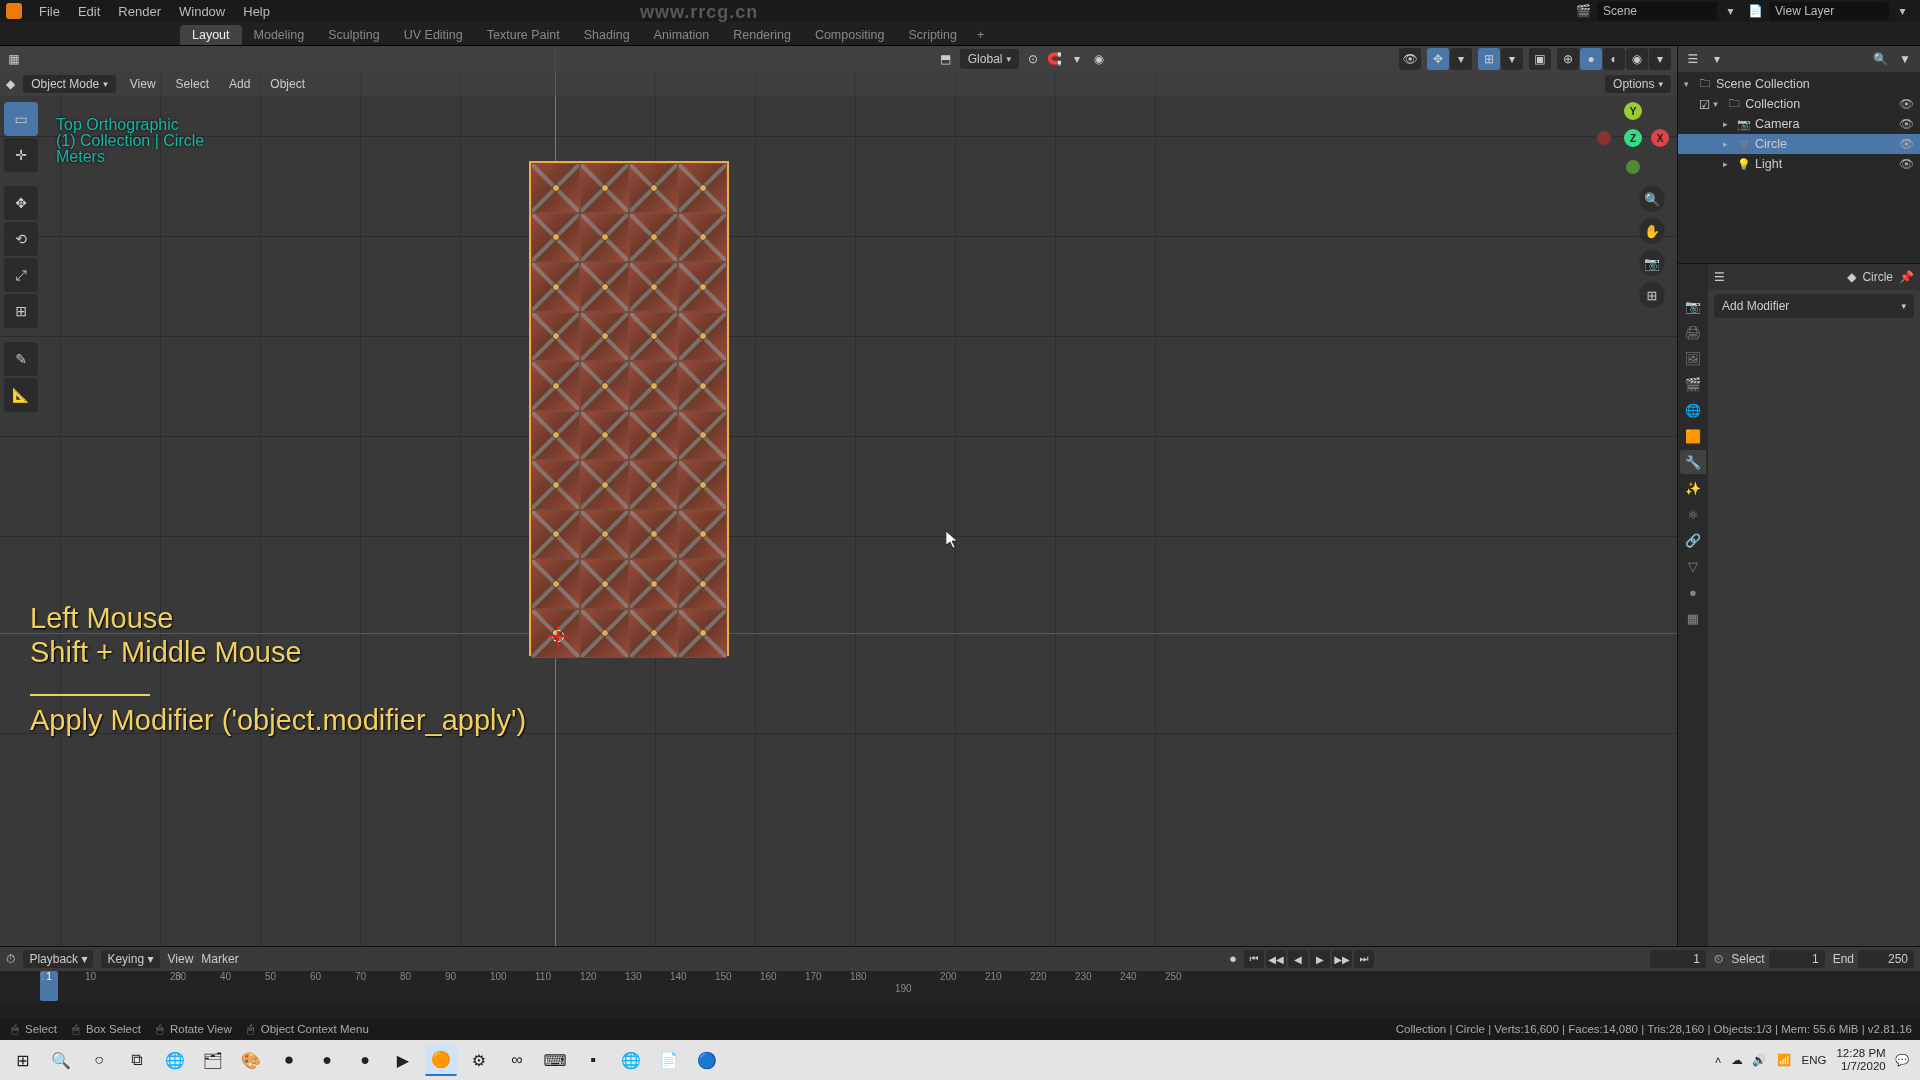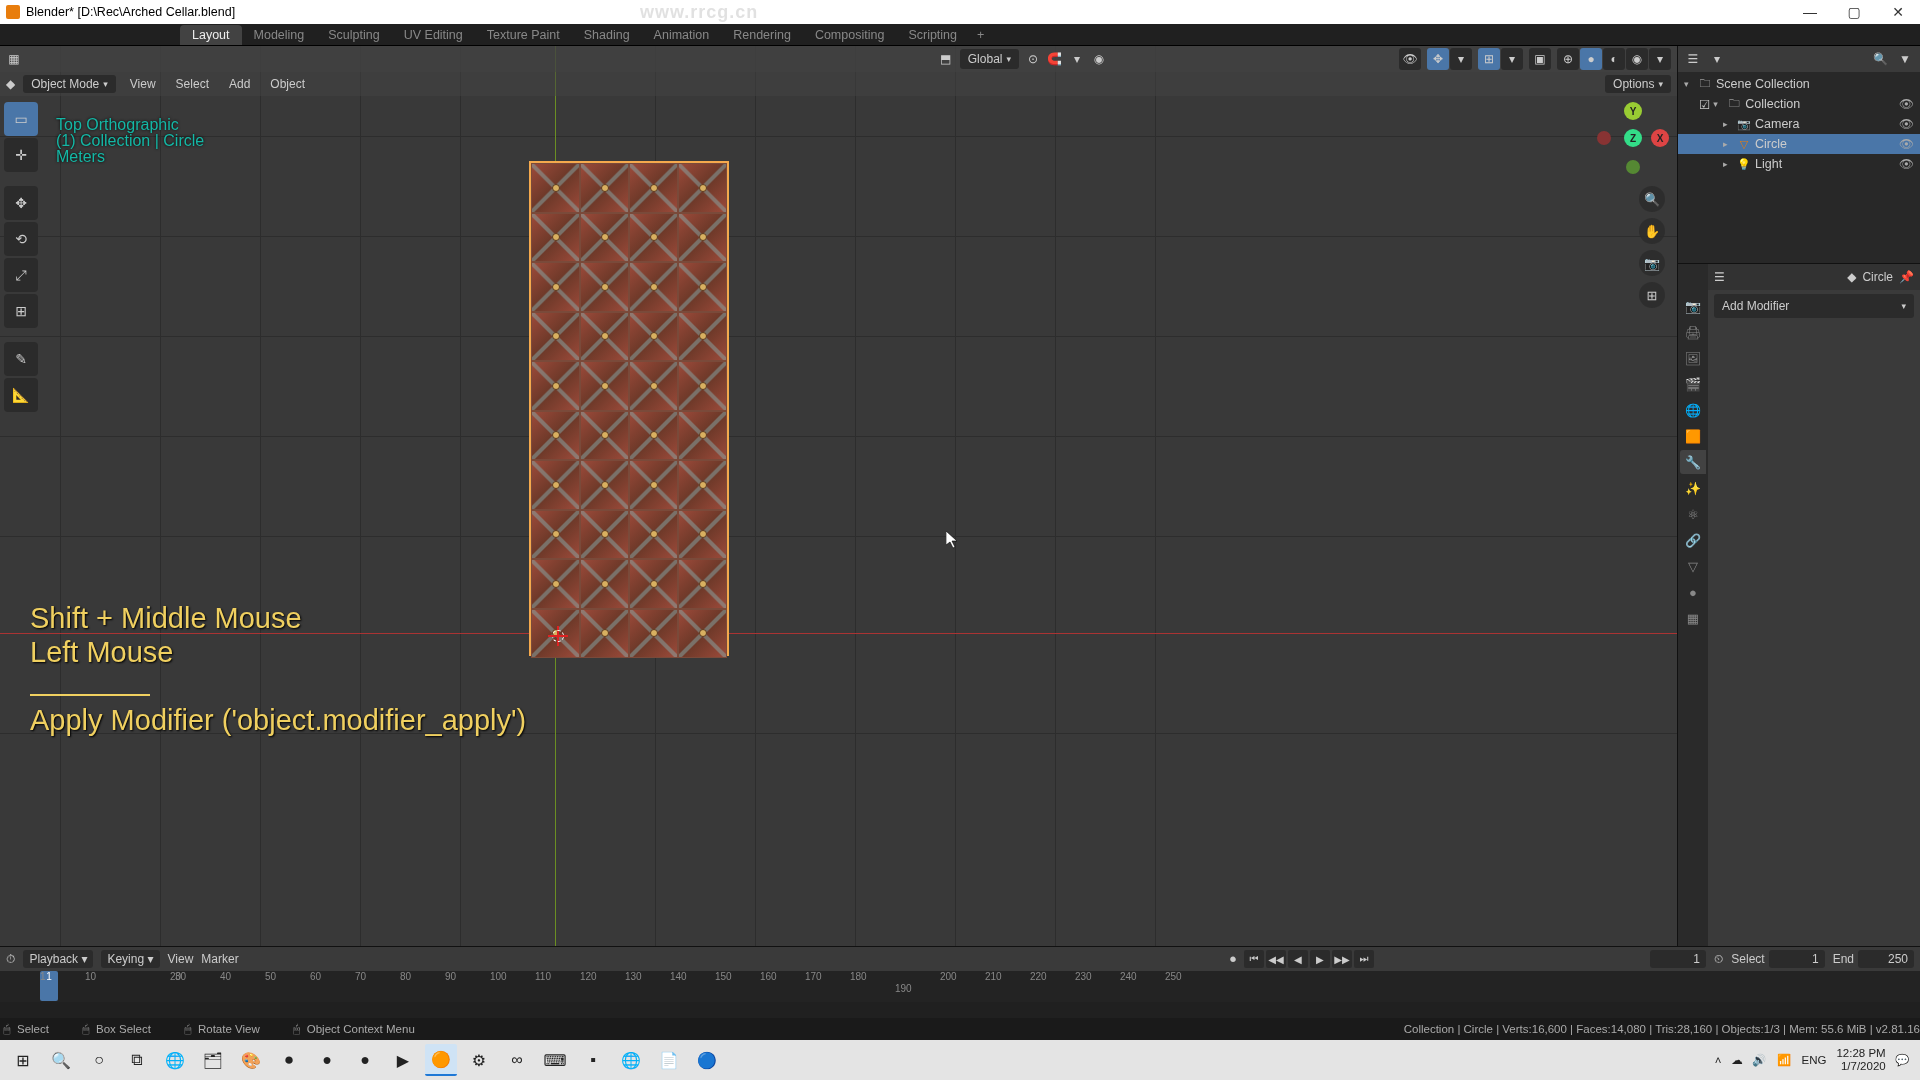--- a/index.html
+++ b/index.html
@@ -113,21 +113,21 @@
 .timeline .thdr .dd { background:#2b2b2b; border-radius:3px; padding:2px 6px; }
 .timeline .thdr .spacer { flex:1; }
 .timeline .thdr .transport { display:flex; gap:2px; }
 .timeline .thdr .tbtn { width:20px; height:18px; background:#2b2b2b; border-radius:2px; display:flex; align-items:center; justify-content:center; font-size:10px; }
 .timeline .thdr .framefield { display:flex; align-items:center; gap:4px; }
 .timeline .thdr .ff { width:56px; background:#2b2b2b; border-radius:3px; padding:2px 6px; text-align:right; }
 .timeline .ruler { height:30px; position:relative; background:#232323; overflow:hidden; }
 .timeline .ruler .tick { position:absolute; top:0; font-size:10px; color:#888; }
 .timeline .ruler .playhead { position:absolute; left:40px; top:0; bottom:0; width:18px; background:#4a76a8; display:flex; align-items:flex-start; justify-content:center; font-size:10px; color:#fff; border-radius:2px; }
 
-.statusbar { position:absolute; left:0; right:0; bottom:0; height:22px; background:#1a1a1a; display:flex; align-items:center; padding:0 0; font-size:11.5px; color:#aaa; gap:30px; }
+.statusbar { position:absolute; left:0; right:0; bottom:0; height:22px; background:#1a1a1a; display:flex; align-items:center; padding:0 8px; font-size:11.5px; color:#aaa; gap:12px; }
 .statusbar .spacer { flex:1; }
 .statusbar .sico { width:14px; height:14px; display:inline-flex; align-items:center; justify-content:center; margin-right:3px; } 
 
 
 body { height:1080px; }
 .app { position:absolute; top:0; left:0; right:0; bottom:40px; }
 .statusbar { bottom:0; }
 .wtb { position:absolute; left:0; right:0; bottom:0; height:40px; background:#e4e4e4; display:flex; align-items:center; padding:0 4px; font-size:12px; color:#222; }
 .wtb .ticon { width:32px; height:32px; margin:0 3px; border-radius:2px; display:flex; align-items:center; justify-content:center; font-size:16px; }
 .wtb .ticon.active { background:#cfe3f5; border-bottom:2px solid #1e78d6; }
@@ -135,28 +135,20 @@
 .wtb .tray { display:flex; align-items:center; gap:10px; padding-right:6px; font-size:11.5px; }
 .wtb .clock { text-align:right; line-height:13px; font-size:11.5px; }
 
 .watermark { position:absolute; color:rgba(200,200,200,0.18); font-size:34px; font-weight:bold; letter-spacing:2px; pointer-events:none; transform:rotate(0deg); }
 </style>
 </head>
 <body>
 
 <div class="app">
 
-  <div class="titlebar">
-    <div class="logo"></div>
-    <span>Blender* [D:\Rec\Arched Cellar.blend]</span>
-    <div class="spacer"></div>
-    <div class="winbtn">—</div>
-    <div class="winbtn">▢</div>
-    <div class="winbtn close">✕</div>
-  </div>
 
   <div class="watermark" style="left:640px; top:2px; font-size:18px; color:rgba(180,180,180,0.4); letter-spacing:1px;">www.rrcg.cn</div>
 
   <div class="topmenu">
     <div class="blender-logo"></div>
     <span class="mitem">File</span>
     <span class="mitem">Edit</span>
     <span class="mitem">Render</span>
     <span class="mitem">Window</span>
     <span class="mitem">Help</span>
@@ -445,22 +437,22 @@
         <div class="axis z">Z</div>
       </div>
       <div class="navbtns">
         <div class="nb">🔍</div>
         <div class="nb">✋</div>
         <div class="nb">📷</div>
         <div class="nb">⊞</div>
       </div>
 
       <div class="overlay-keys">
+        <div>Left Mouse</div>
         <div>Shift + Middle Mouse</div>
-        <div>Left Mouse</div>
       </div>
       <div class="overlay-divider"></div>
       <div class="overlay-op">Apply Modifier ('object.modifier_apply')</div>
 
     </div>
 
     <div class="rightpanel">
       <div class="outliner">
         <div class="ohdr">
           <span class="ico">☰</span>

